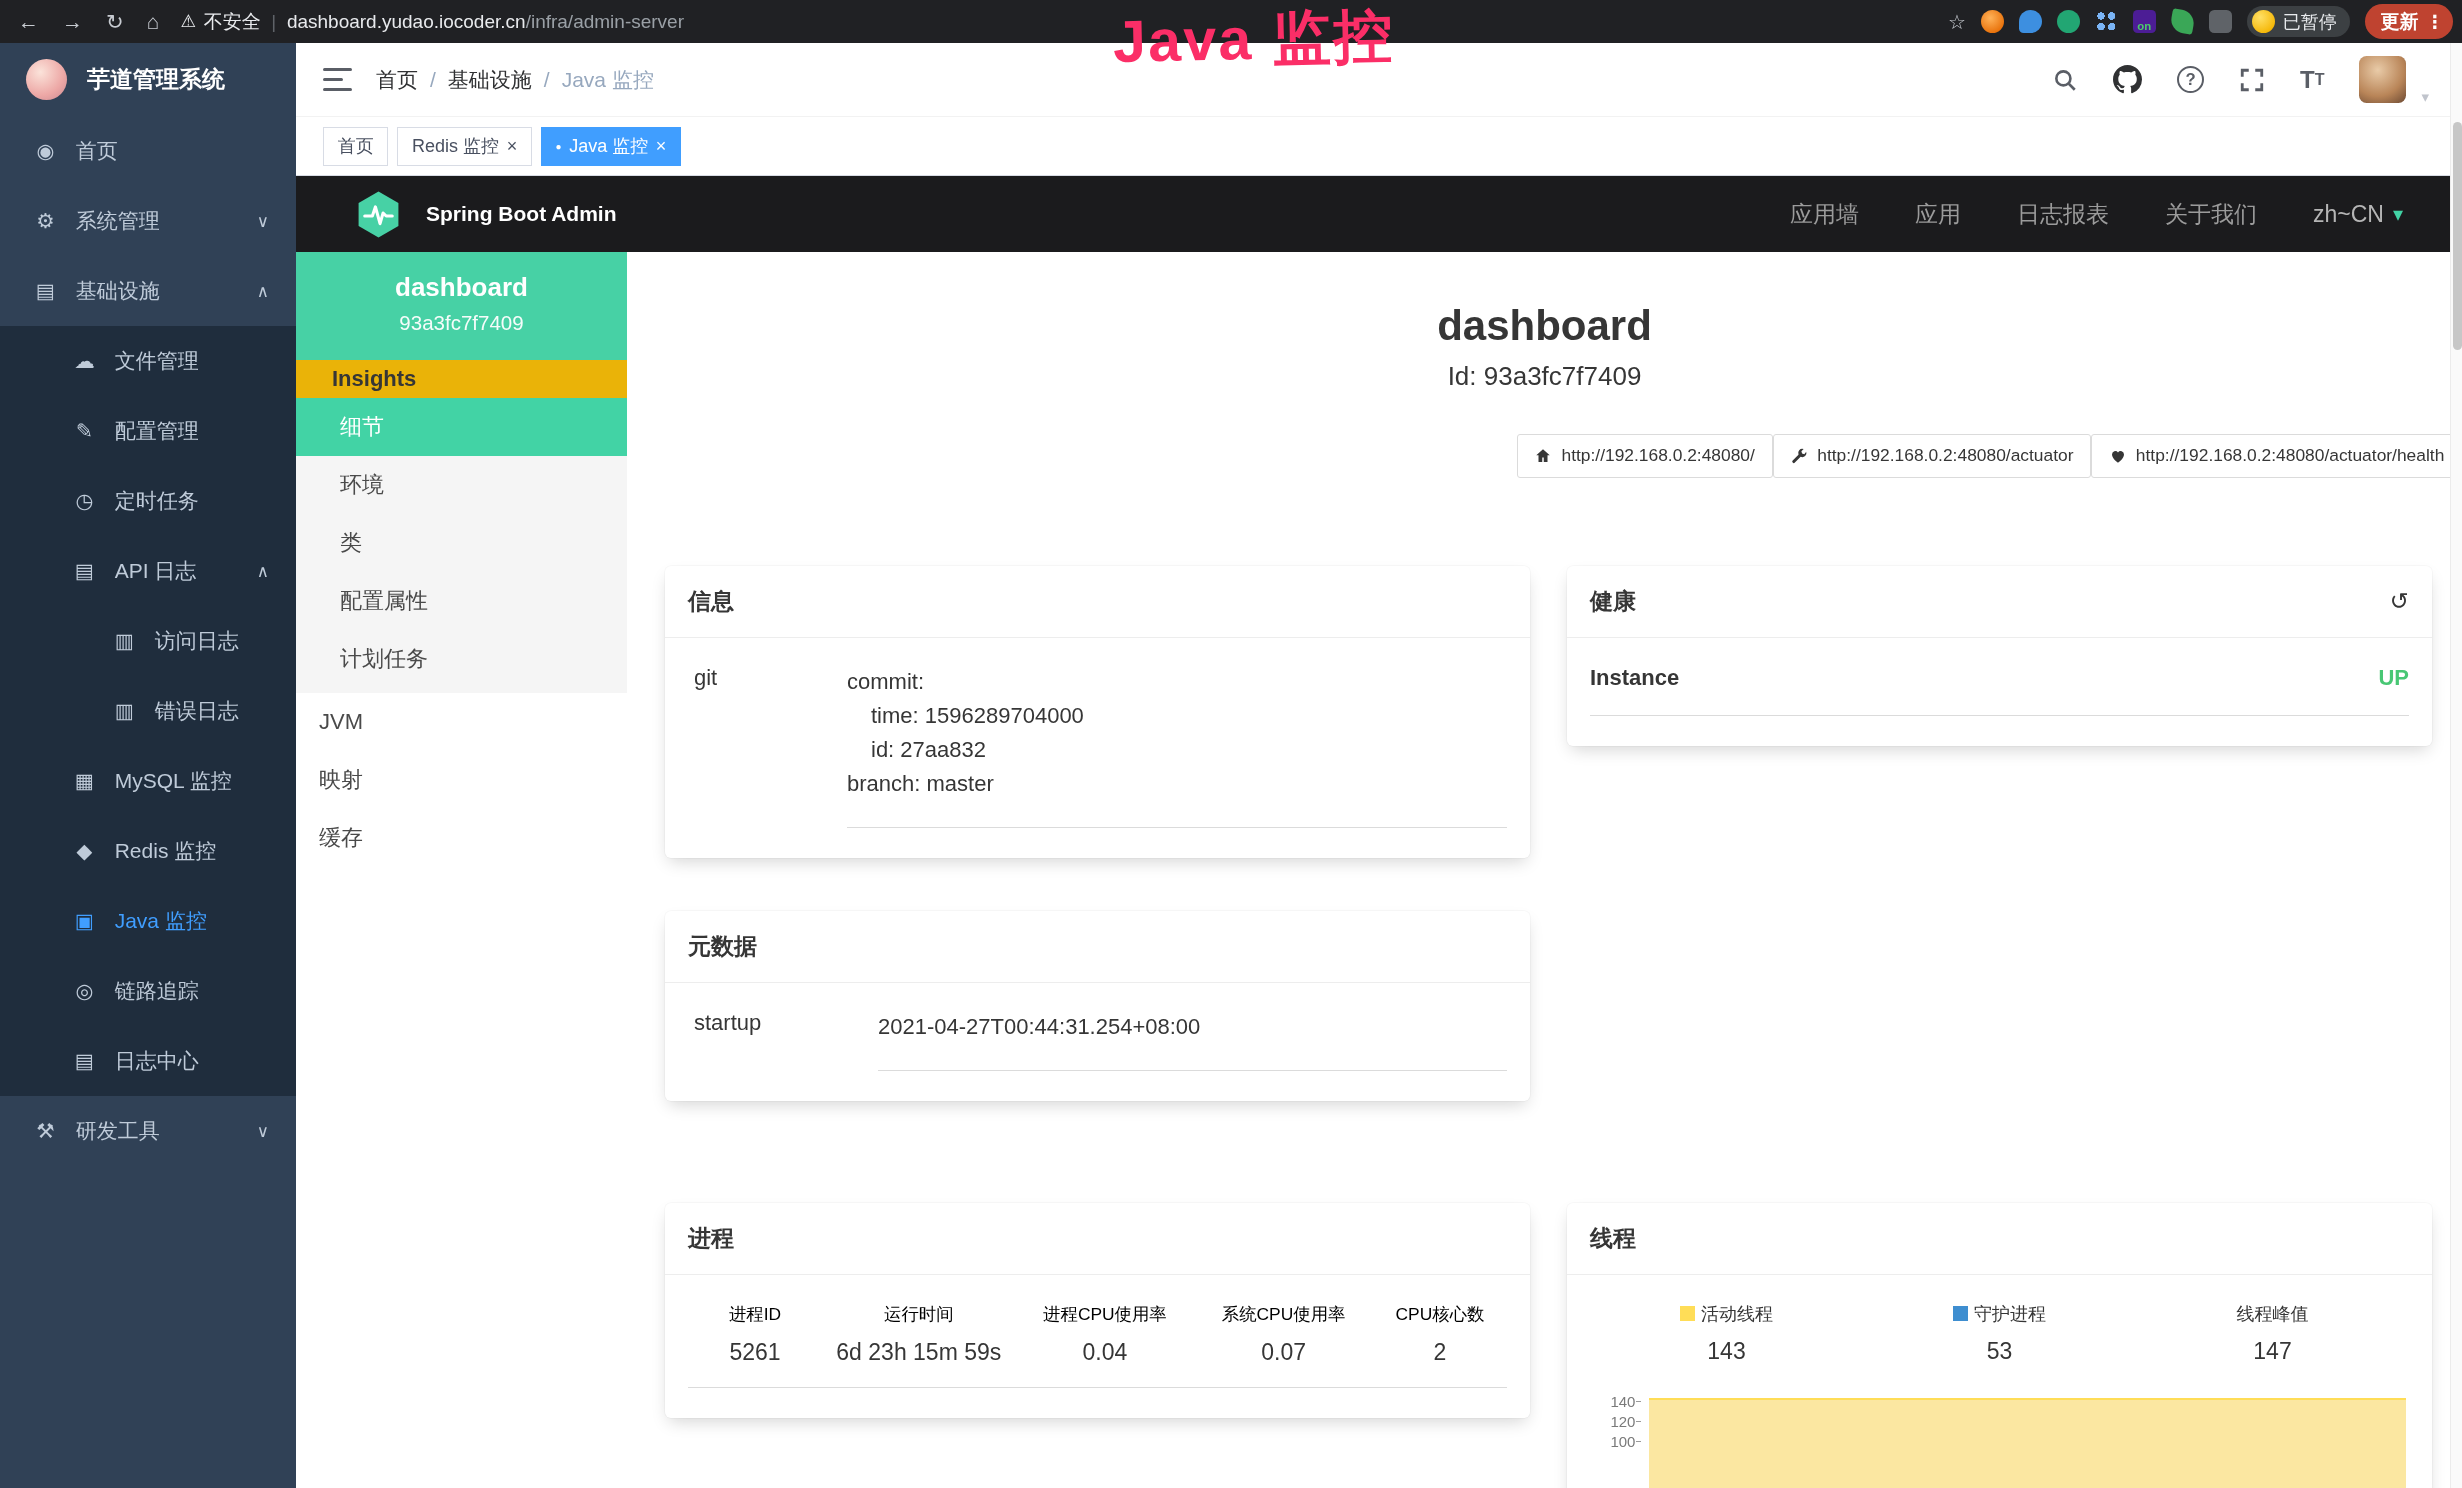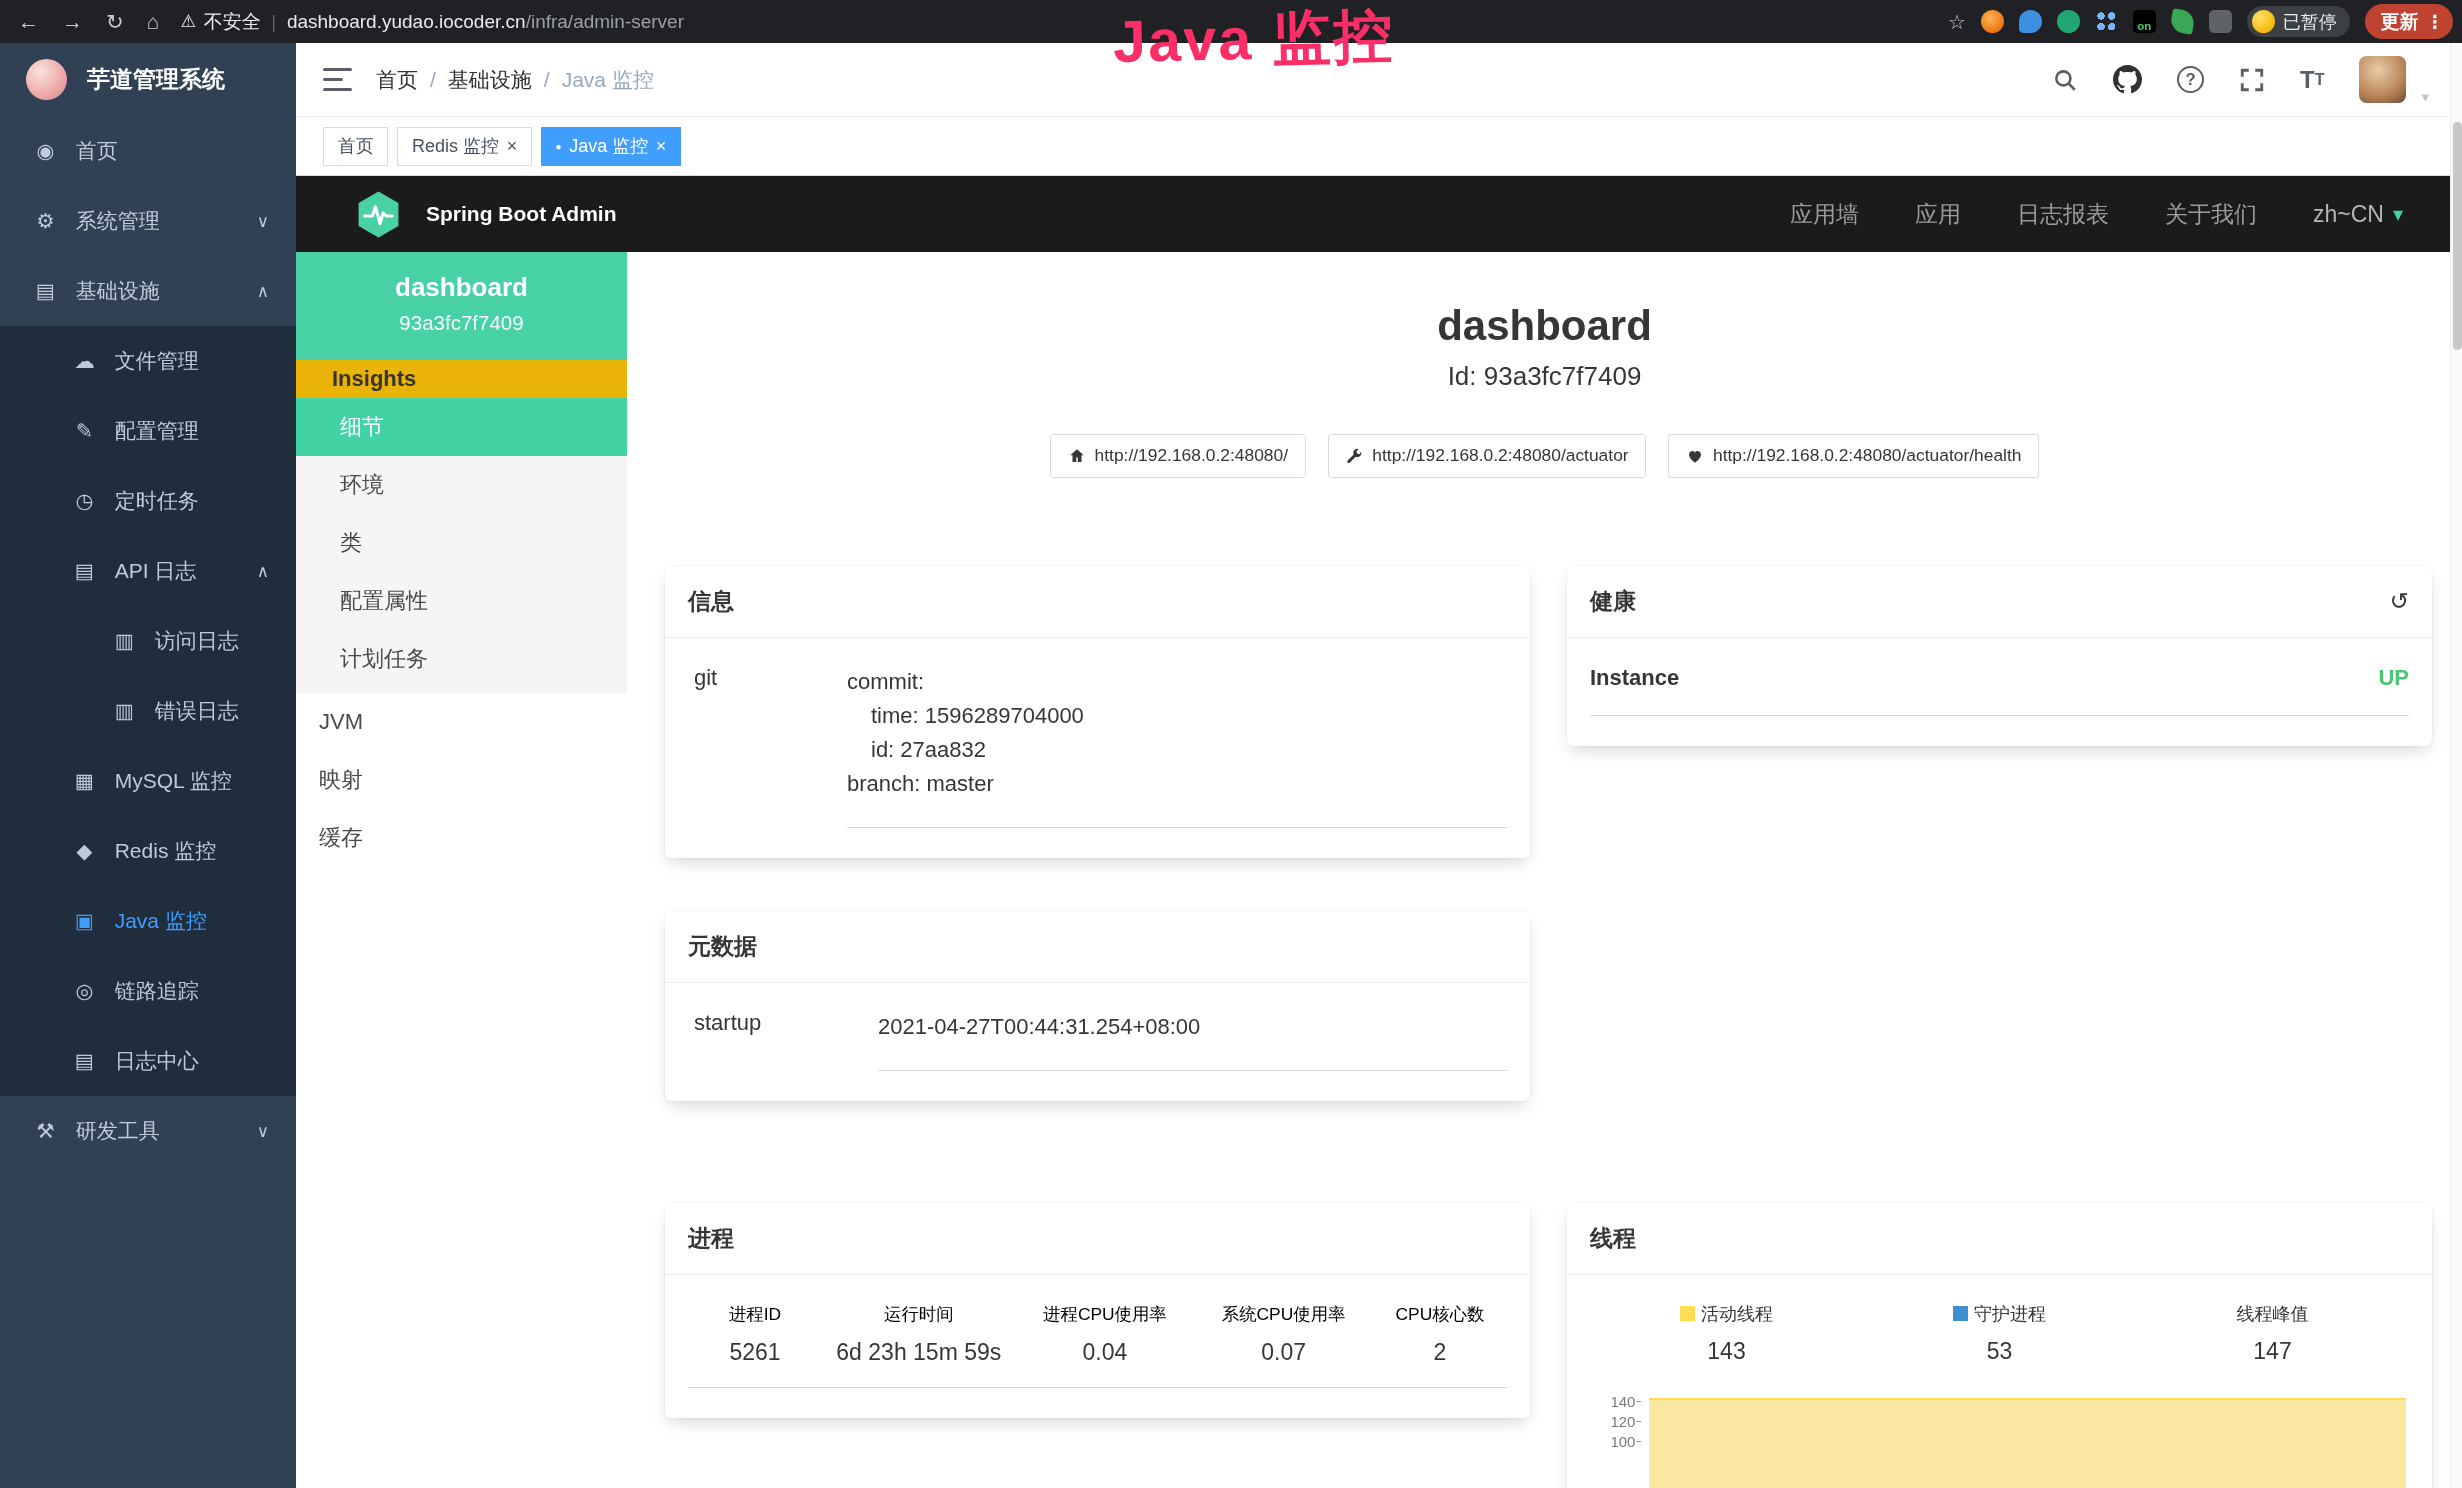--- a/index.html
+++ b/index.html
@@ -21,21 +21,21 @@
   .star { font-size:20px; color:#c7cbd1; }
   .ext { width:23px; height:23px; border-radius:50%; display:inline-block; }
   .ext-fox { background:radial-gradient(circle at 40% 35%, #ffb258, #e8710a 75%); }
   .ext-drop { background:#3d8fe0; border-radius:50% 50% 50% 4.6px; }
   .ext-y { background:#22a673; }
   .ext-grid { border-radius:4.6px; background:
       radial-gradient(circle 3.8px at 6px 6px, #7ab4f5 98%, transparent),
       radial-gradient(circle 3.8px at 16.7px 6px, #7ab4f5 98%, transparent),
       radial-gradient(circle 3.8px at 6px 16.7px, #7ab4f5 98%, transparent),
       radial-gradient(circle 3.8px at 16.7px 16.7px, #7ab4f5 98%, transparent); }
-  .ext-on { border-radius:4.6px; background:#000000; color:#4ccc6a; font-size:11.4px; font-weight:700; display:inline-flex; align-items:flex-end; justify-content:center; padding-bottom:1.5px; }
+  .ext-on { border-radius:4.6px; background:#4c1d95; color:#4ccc6a; font-size:11.4px; font-weight:700; display:inline-flex; align-items:flex-end; justify-content:center; padding-bottom:1.5px; }
   .ext-leaf { background:#3aa757; border-radius:3px 60% 3px 60%; transform:rotate(10deg); }
   .ext-puzzle { background:#5f6368; border-radius:5.3px; }
   .paused-pill { display:flex; align-items:center; gap:7.6px; background:#3c4043; border-radius:758px; padding:3.8px 13.7px 3.8px 5.3px; font-size:18px; color:#e8eaed; white-space:nowrap; }
   .emoji-face { width:23px; height:23px; border-radius:50%; background:radial-gradient(circle at 35% 32%, #ffe066, #f4b400 80%); }
   .update-pill { display:flex; align-items:center; gap:7.6px; background:#bf4330; border-radius:758px; padding:4.6px 9px 4.6px 15px; color:#fff; font-size:19px; font-weight:600; white-space:nowrap; }
   .update-pill .kebab { font-size:18px; color:#fff; }
 
   
   .annotation { position:absolute; left:1113px; top:0px; z-index:99; font-size:59px; font-weight:700; color:#fb2e67; transform:rotate(-1.2deg); letter-spacing:2.3px; pointer-events:none; }
 
@@ -92,21 +92,21 @@
   .menu-label { height:38px; background:#eab308; display:flex; align-items:center; padding-left:36px; font-size:22px; font-weight:700; color:#363636; }
   .menu-sub { background:#f5f5f5; padding-bottom:4.6px; }
   .menu-item { height:58px; display:flex; align-items:center; font-size:22px; color:#4a4a4a; cursor:pointer; }
   .menu-sub .menu-item { padding-left:44px; }
   .menu-item.active { background:#42d3a5; color:#fff; }
   .menu-root .menu-item { padding-left:23px; }
 
   .sba-main { flex:1; position:relative; overflow:hidden; background:#fff; }
   .main-title { margin-top:50px; text-align:center; font-size:42px; font-weight:700; color:#363636; }
   .main-sub { margin-top:10.6px; text-align:center; font-size:26px; color:#363636; }
-  .links-row { margin-top:42px; display:flex; justify-content:center; gap:22px; }
+  .links-row { margin-top:42px; display:flex; justify-content:flex-end; gap:0; }
   .link-chip { display:inline-flex; align-items:center; gap:9px; border:0.8px solid #dbdbdb; border-radius:3px; padding:10.6px 16.7px; font-size:17.4px; color:#363636; background:#fff; cursor:pointer; }
   .link-chip svg { flex-shrink:0; }
 
   .cards { position:relative; margin-top:88px; height:1062px; }
   .card { position:absolute; background:#fff; border-radius:6px; box-shadow:0 7.6px 16.7px -4.6px rgba(10,10,10,.18), 0 0 0 0.8px rgba(10,10,10,.03); }
   .card-h { display:flex; justify-content:space-between; align-items:center; padding:20px 23px; border-bottom:1.5px solid #ededed; font-size:23px; font-weight:700; color:#363636; }
   .card-h .hist { font-weight:400; font-size:23px; color:#363636; cursor:pointer; }
   .card-b { padding:27px 23px 30px 23px; font-size:22px; color:#363636; }
 
   .card-info    { left:38px;   top:0;     width:865px; }

